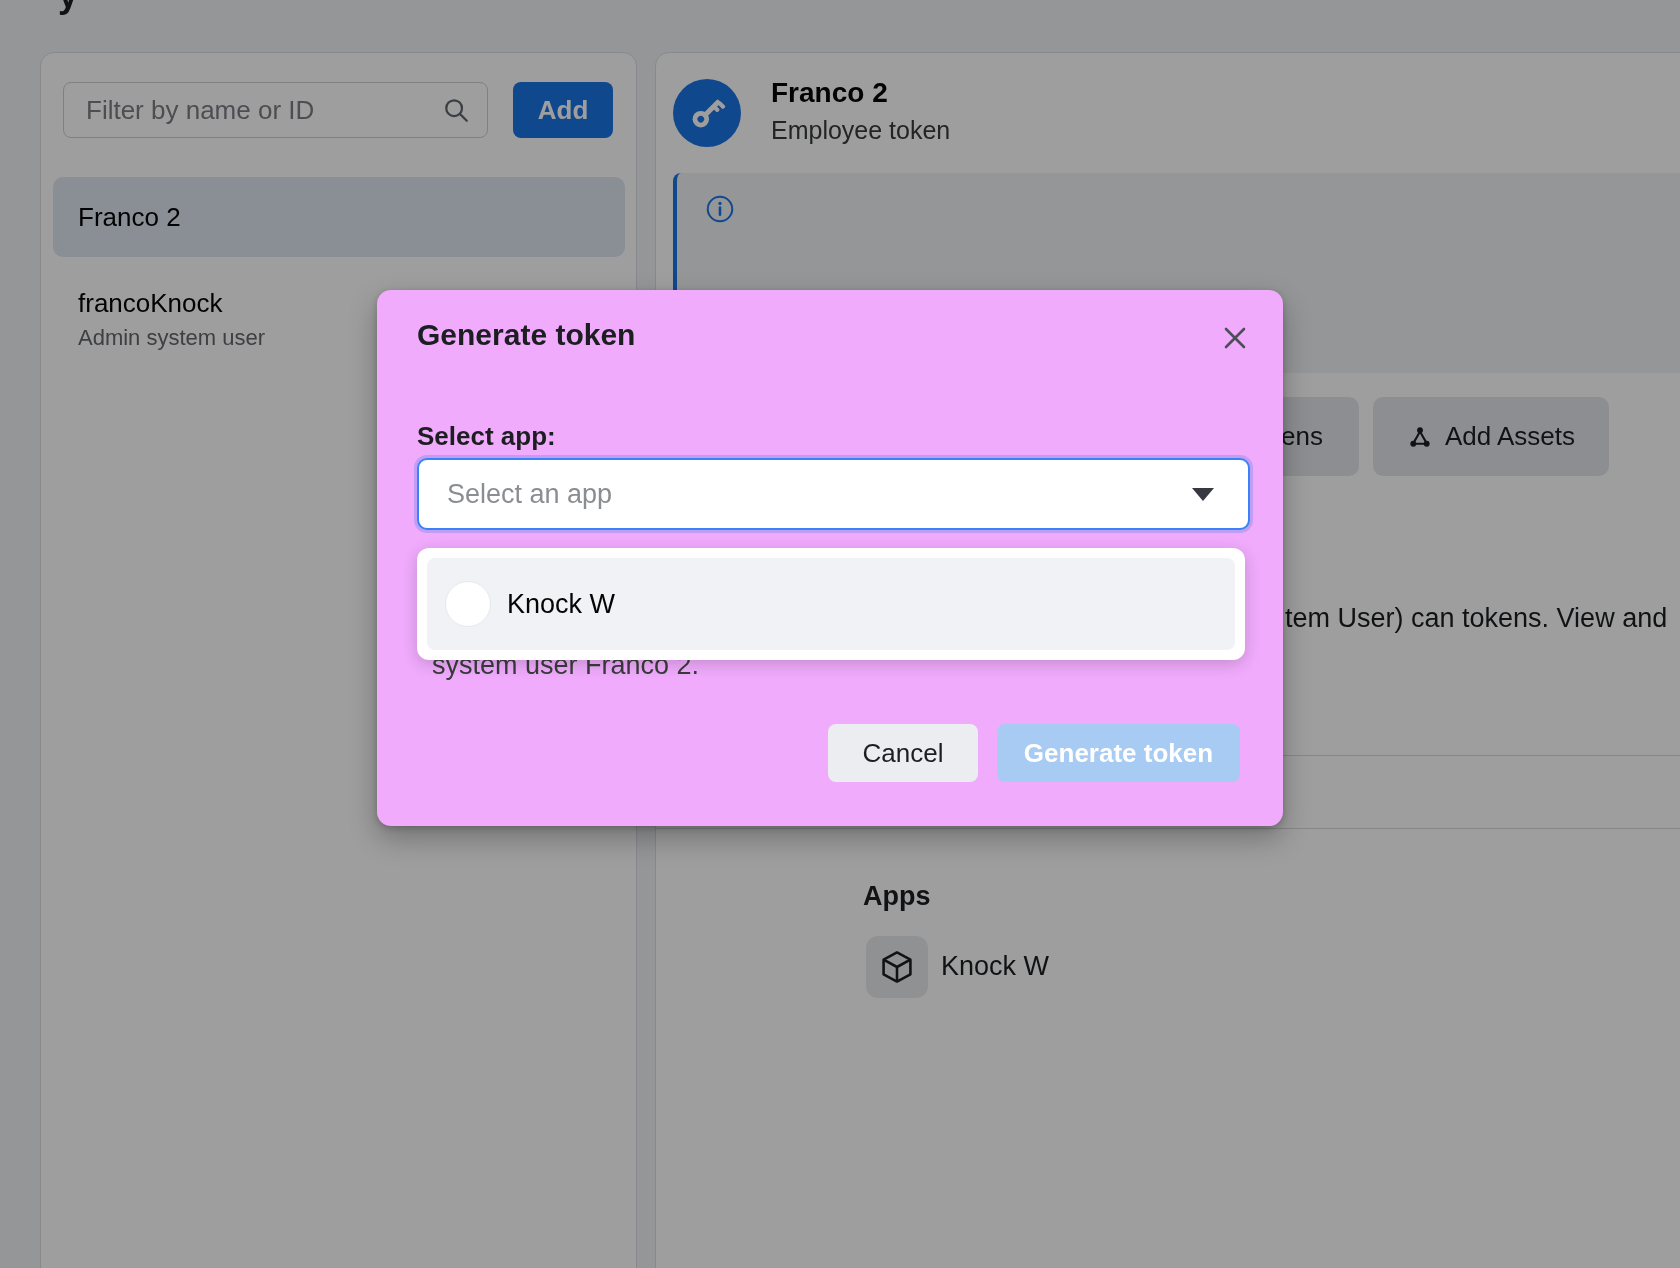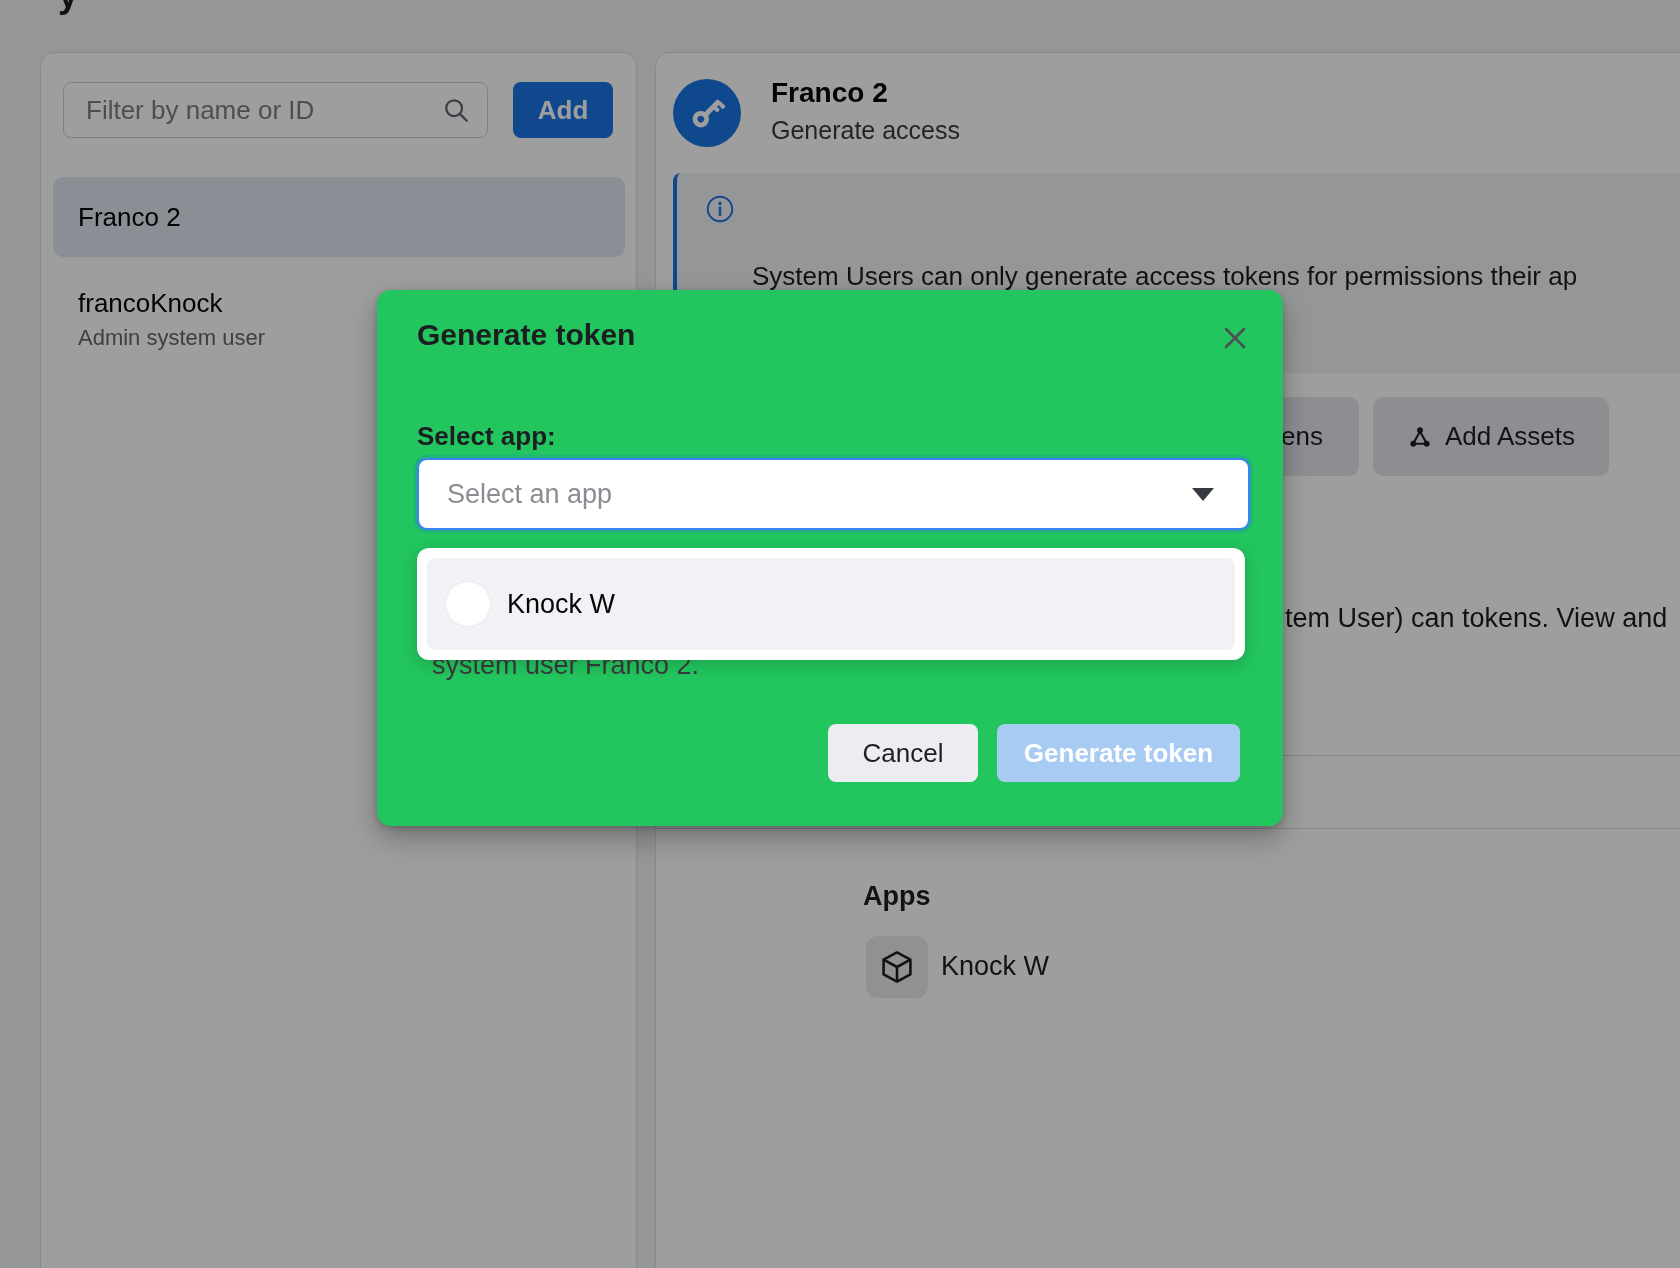--- a/index.html
+++ b/index.html
@@ -45,21 +45,21 @@
   #divider-2{top:775px;}
   #apps-heading{left:207px;top:828px;font-size:27px;font-weight:bold;color:#1c1e21;}
   #app-tile{left:210px;top:883px;width:62px;height:62px;background:#e9ebee;border-radius:12px;
     display:flex;align-items:center;justify-content:center;}
   #app-name{left:285px;top:898px;font-size:27px;color:#1c1e21;}
 
   
   #dim-overlay{left:0;top:0;width:1680px;height:1268px;background:rgba(0,0,0,0.38);z-index:10;}
 
   
-  #modal{left:377px;top:290px;width:906px;height:536px;background:#22c55e;border-radius:14px;
+  #modal{left:377px;top:290px;width:906px;height:536px;background:#f0abfc;border-radius:14px;
     box-shadow:0 12px 28px rgba(0,0,0,0.28),0 2px 6px rgba(0,0,0,0.18);z-index:20;}
   #modal-title{left:40px;top:28px;font-size:30px;font-weight:bold;color:#1c1e21;}
   #modal-close{left:840px;top:30px;width:36px;height:36px;display:flex;align-items:center;justify-content:center;cursor:pointer;}
   #select-app-label{left:40px;top:131px;font-size:26px;font-weight:bold;color:#1c1e21;}
   #app-select{left:40px;top:168px;width:833px;height:72px;background:#fff;border:2px solid #3b82f6;border-radius:10px;
     box-shadow:0 0 0 3px rgba(27,116,228,0.22);display:flex;align-items:center;padding:0 34px 0 28px;cursor:pointer;}
   #app-select .ph{flex:1;font-size:27px;color:#8a8d91;}
   #caret{width:0;height:0;border-left:11px solid transparent;border-right:11px solid transparent;border-top:13px solid #36393f;}
   #modal-body-frag{left:55px;top:360px;font-size:27px;color:#3a3b3c;}
   #dropdown-panel{left:40px;top:258px;width:828px;height:112px;background:#fff;border-radius:12px;
@@ -109,31 +109,30 @@
             <circle cx="7" cy="12" r="4.7"></circle>
             <circle cx="7" cy="12" r="1.9" fill="#1b74e4"></circle>
             <rect x="10.5" y="10.6" width="11.5" height="2.9" rx="1"></rect>
             <rect x="16.2" y="12.6" width="2.4" height="3.4" rx="0.8"></rect>
             <rect x="19.8" y="12.6" width="2.4" height="4.4" rx="0.8"></rect>
           </g>
         </svg>
       </span>
     </div>
     <div class="abs" id="detail-title">Franco 2</div>
-    <div class="abs" id="detail-subtitle">Generate access</div>
+    <div class="abs" id="detail-subtitle">Employee token</div>
 
     <div class="abs" id="info-box">
       <span class="abs" id="info-icon" style="display:flex;">
         <svg width="28" height="28" viewBox="0 0 24 24">
           <circle cx="12" cy="12" r="10.5" fill="none" stroke="#1b74e4" stroke-width="1.7"></circle>
           <line x1="12" y1="10.8" x2="12" y2="17" stroke="#1b74e4" stroke-width="2.2" stroke-linecap="round"></line>
           <circle cx="12" cy="7.2" r="1.4" fill="#1b74e4"></circle>
         </svg>
       </span>
-      <div class="abs" id="info-body">System Users can only generate access tokens for permissions their ap</div>
     </div>
 
     <button class="abs bg-btn" id="tokens-btn">ens</button>
     <button class="abs bg-btn" id="add-assets-btn">
       <span style="display:flex;">
         <svg width="26" height="26" viewBox="0 0 24 24" fill="#1c1e21">
           <circle cx="12" cy="5.8" r="2.7"></circle>
           <circle cx="5.8" cy="18.2" r="2.7"></circle>
           <circle cx="18.2" cy="18.2" r="2.7"></circle>
           <path d="M12 7 L6.6 16.5 M12 7 L17.4 16.5 M7.5 18.2 L16.5 18.2" stroke="#1c1e21" stroke-width="1.9" fill="none"></path>

